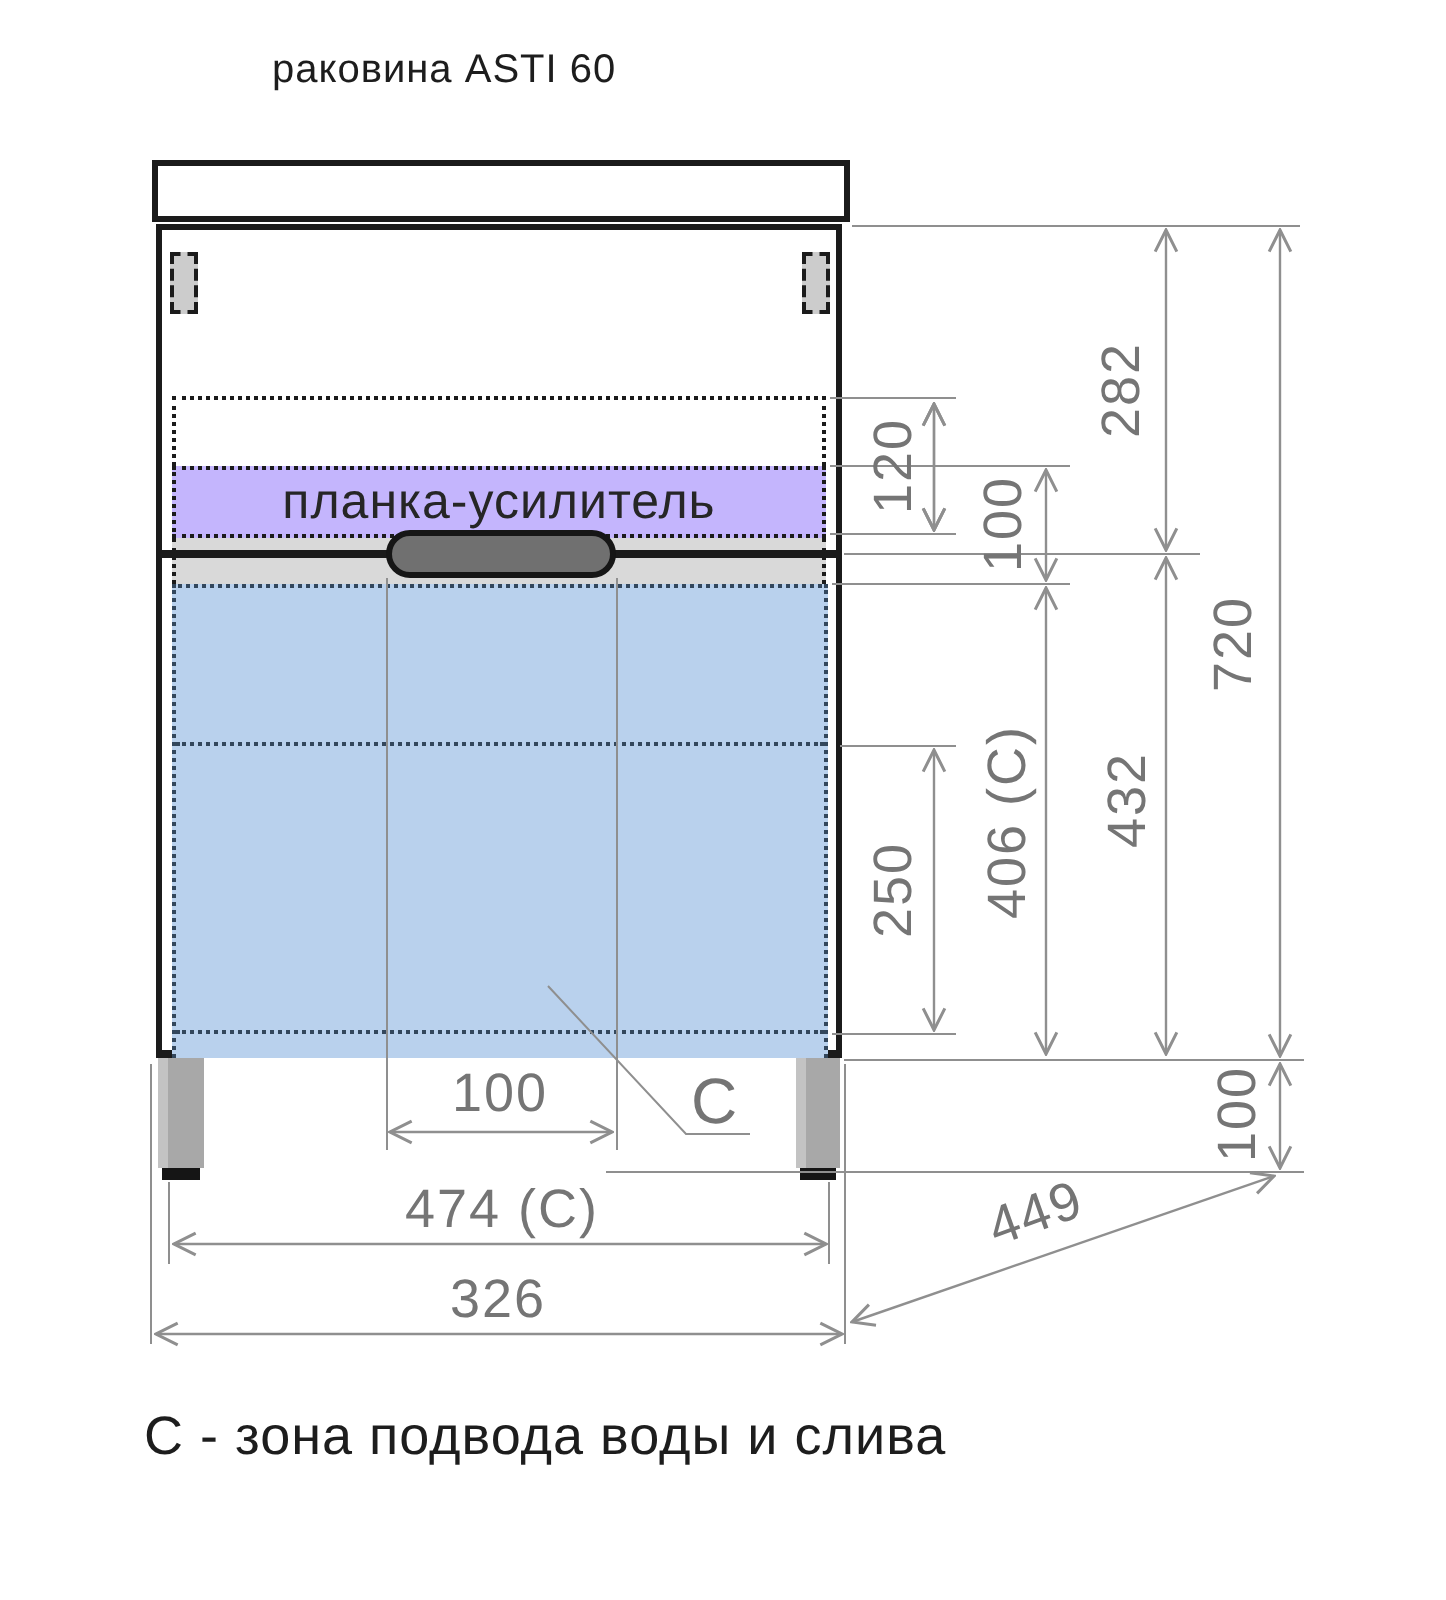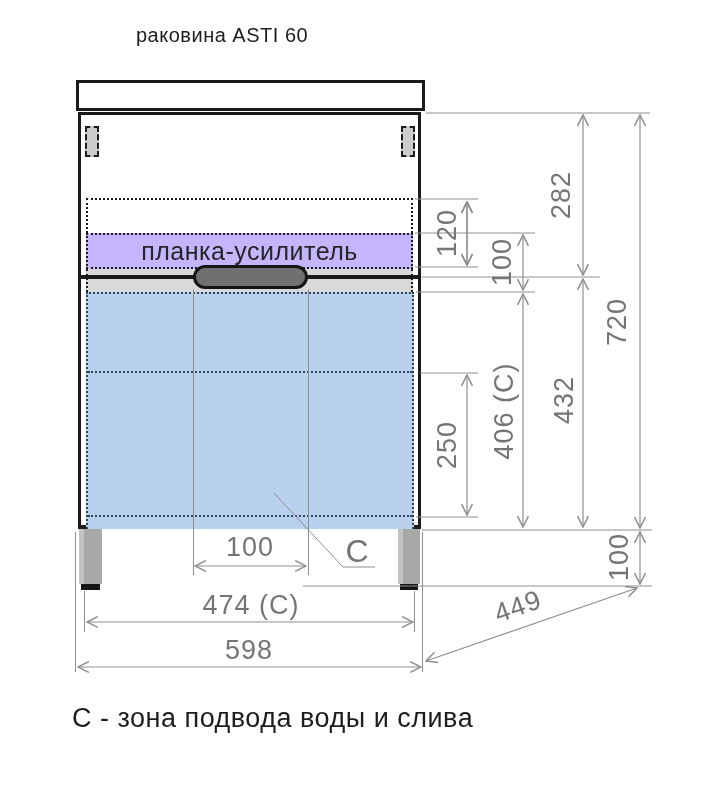--- a/index.html
+++ b/index.html
@@ -127,19 +127,19 @@
   <div class="abs dim rot" style="left:502px;top:262px;">100</div>
   <div class="abs dim rot" style="left:561px;top:195px;">282</div>
   <div class="abs dim rot" style="left:617px;top:322px;">720</div>
   <div class="abs dim rot" style="left:447px;top:445px;">250</div>
   <div class="abs dim rot" style="left:504px;top:411px;">406 (C)</div>
   <div class="abs dim rot" style="left:564px;top:400px;">432</div>
   <div class="abs dim rot" style="left:619px;top:557px;">100</div>
 
   <div class="abs dim" style="left:250px;top:547px;">100</div>
   <div class="abs dim" style="left:251px;top:605px;">474 (C)</div>
-  <div class="abs dim" style="left:249px;top:650px;">598</div>
+  <div class="abs dim" style="left:249px;top:650px;">326</div>
   <div class="abs dim diag" style="left:518px;top:607px;">449</div>
 
   <div class="abs zone-c" style="left:357px;top:551px;">C</div>
 
   <div class="abs footnote">С - зона подвода воды и слива</div>
 </div>
 
 </body></html>

